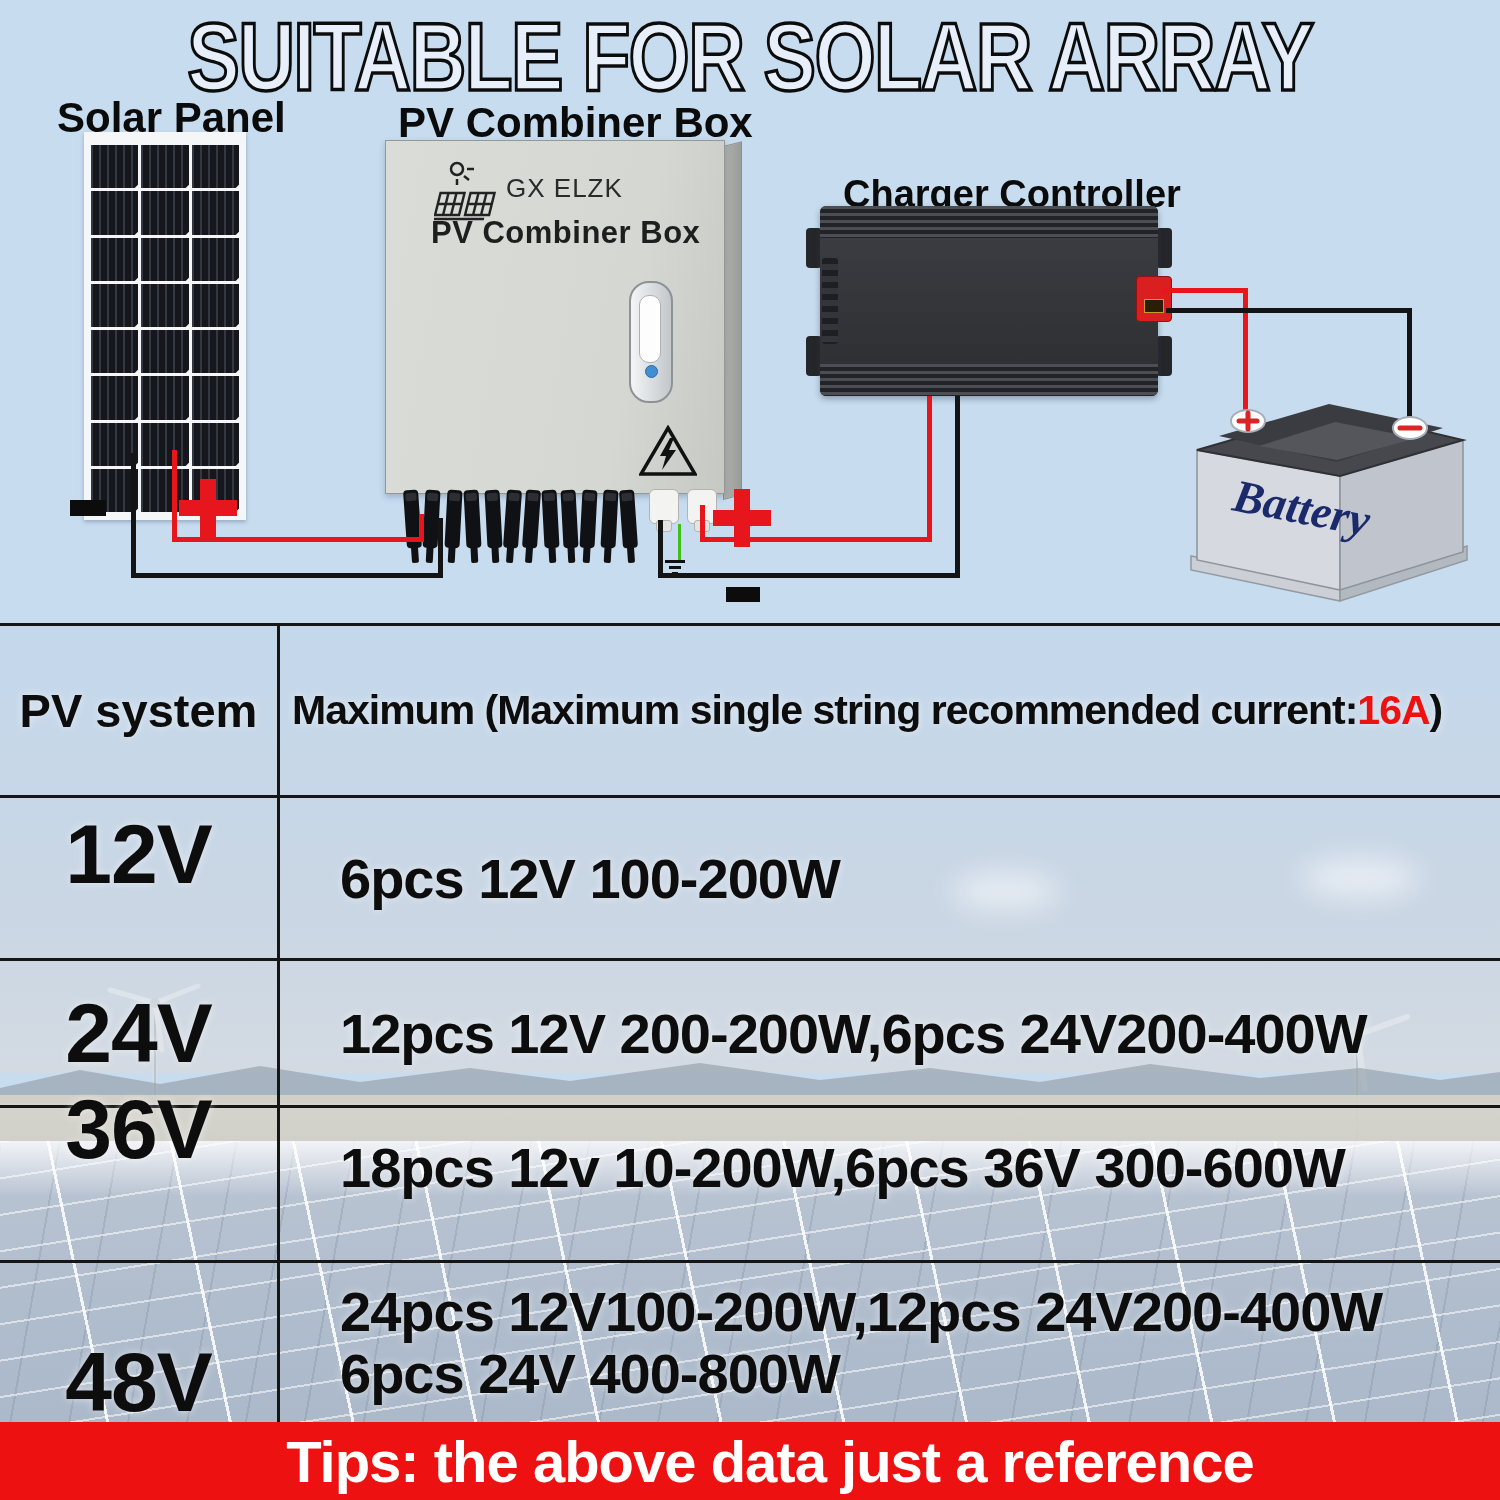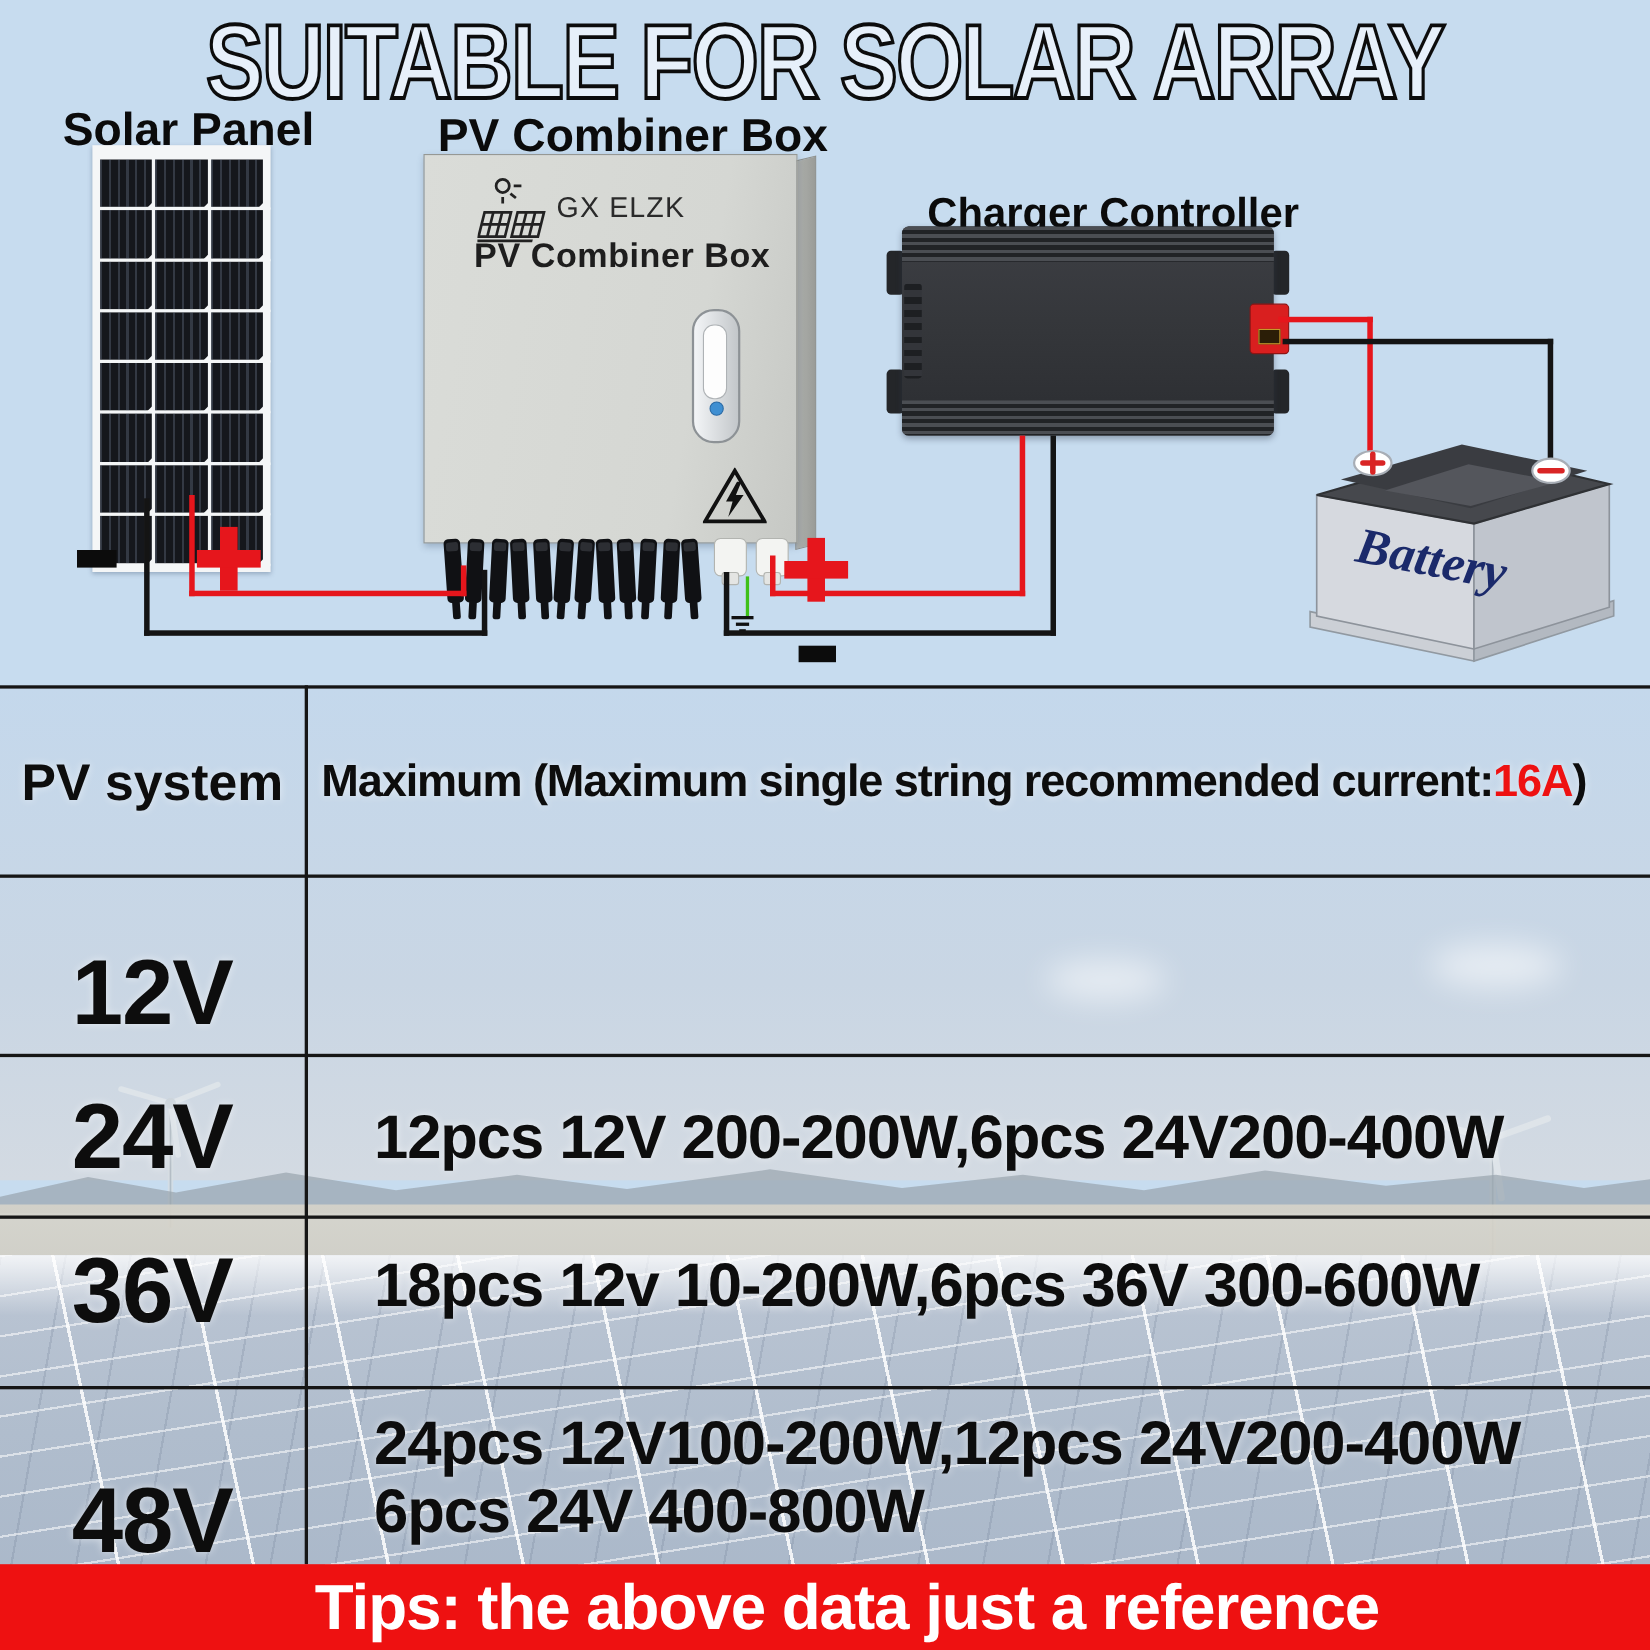--- a/index.html
+++ b/index.html
@@ -318,26 +318,27 @@
   <div class="hline" style="top:1260px;"></div>
   <div class="vline"></div>
 
   <div class="tcell thead1" style="top:626px;height:169px;">PV system</div>
   <div class="tcell thead2" style="top:626px;height:169px;">
     <span>Maximum (Maximum single string recommended current:</span>
       <span class="red">16A</span>
       <span>)</span>
   </div>
 
-  <div class="tcell tsys" style="top:822px;height:160px;">12V</div>
+  <div class="tcell tsys" style="top:774px;height:160px;">12V</div>
+  <div class="tcell tval" style="top:798px;height:160px;">6pcs 12V 100-200W</div>
 
   <div class="tcell tsys" style="top:961px;height:144px;">24V</div>
   <div class="tcell tval" style="top:961px;height:144px;">12pcs 12V 200-200W,6pcs 24V200-400W</div>
 
-  <div class="tcell tsys" style="top:1108px;height:131px;">36V</div>
+  <div class="tcell tsys" style="top:1064px;height:131px;">36V</div>
   <div class="tcell tval" style="top:1108px;height:119px;">18pcs 12v 10-200W,6pcs 36V 300-600W</div>
 
   <div class="tcell tsys" style="top:1263px;height:159px;margin-top:40px;">48V</div>
   <div class="tcell tval twoline" style="top:1263px;height:159px;">
     <span>24pcs 12V100-200W,12pcs 24V200-400W</span>
     <span>6pcs 24V 400-800W</span>
   </div>
 
   <div class="banner">
     <span>Tips: the above data just a reference</span>

